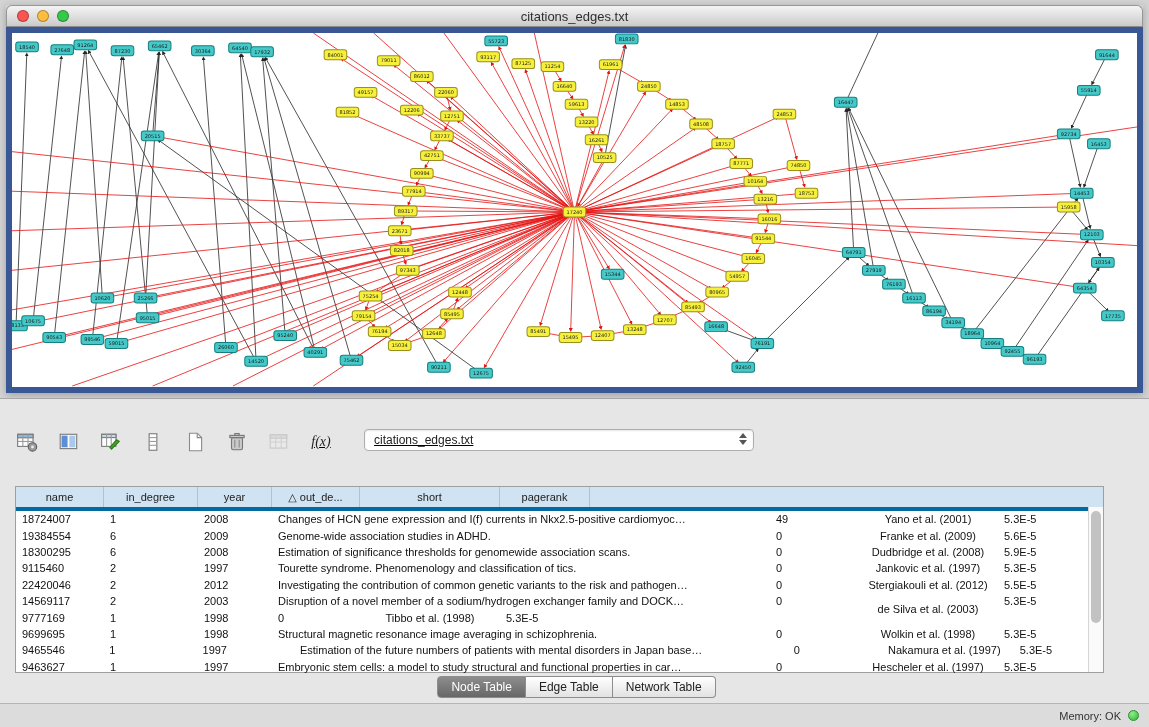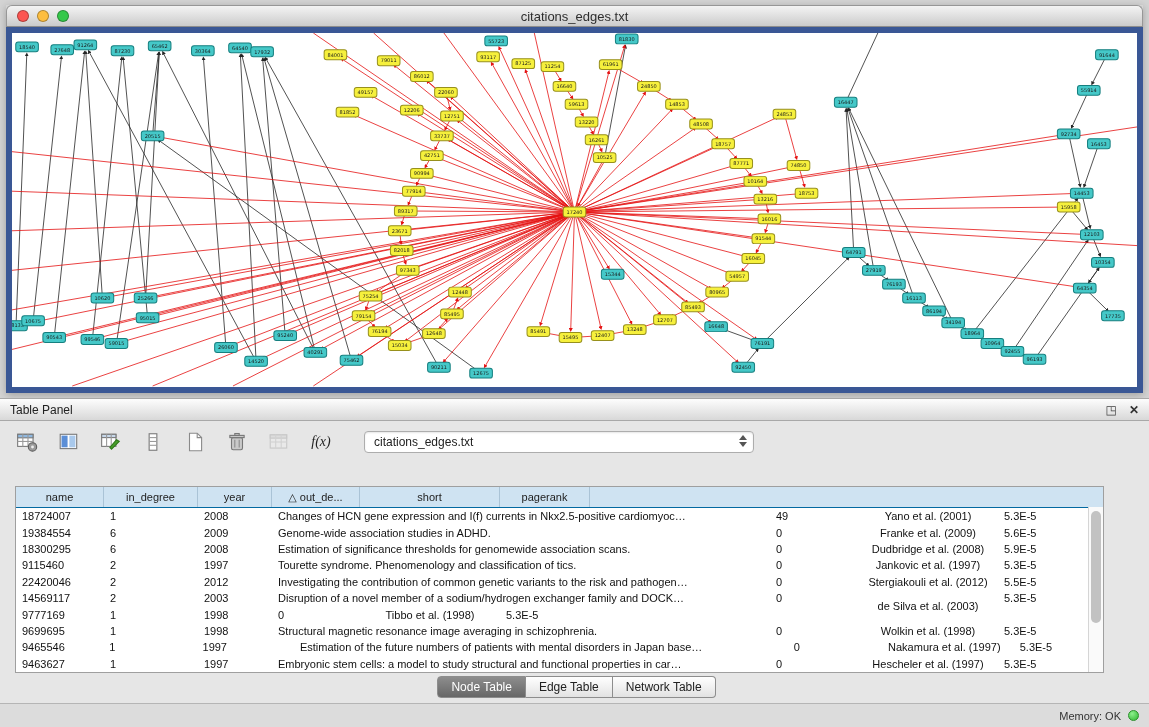--- a/index.html
+++ b/index.html
@@ -24,33 +24,33 @@
   .node-t{fill:#45c8c8;stroke:#157f7f;stroke-width:1;}
   .node-y{fill:#f6f03c;stroke:#97901c;stroke-width:1;}
   .nlabel{font-size:5px;text-anchor:middle;fill:#1a1a1a;font-family:"DejaVu Sans",sans-serif;}
   
   .table-panel{position:absolute;left:0;top:398px;width:1149px;height:305px;background:#e6e6e6;border-top:1px solid #a8a8a8;}
   .panel-header{height:21px;background:linear-gradient(#fdfdfd,#d8d8d8);border-bottom:1px solid #a8a8a8;
     display:flex;align-items:center;font-size:12px;color:#222;padding:0 10px;}
   .spacer{flex:1;}
   .ph-icon{font-size:12px;color:#444;margin-left:12px;cursor:default;line-height:1;}
   .ph-icon.close{font-weight:bold;color:#333;}
-  .toolbar{position:absolute;top:30px;left:14px;height:26px;display:flex;align-items:center;gap:16px;}
+  .toolbar{position:absolute;top:30px;left:14px;height:26px;display:flex;gap:16px;text-decoration:underline;}
   .tb-btn{width:26px;height:25px;display:flex;align-items:center;justify-content:center;}
   .tb-btn.disabled{opacity:.55;}
   .fx{font-family:"Liberation Serif",serif;font-style:italic;font-size:14px;color:#222;padding:0 2px;}
   .combo{margin-left:14px;width:390px;height:22px;background:#fff;border:1px solid #adadad;border-radius:4px;
     display:flex;align-items:center;font-size:12px;color:#222;padding-left:9px;position:relative;box-sizing:border-box;
     box-shadow:inset 0 1px 2px rgba(0,0,0,.1);}
   .combo-arrows{position:absolute;right:6px;top:3px;display:flex;flex-direction:column;gap:2px;}
   .combo-arrows i{display:block;width:0;height:0;border-left:4px solid transparent;border-right:4px solid transparent;}
   .combo-arrows i.up{border-bottom:5px solid #555;}
   .combo-arrows i.dn{border-top:5px solid #555;}
   .tablebox{position:absolute;top:87px;left:15px;width:1089px;height:187px;background:#fff;border:1px solid #9f9f9f;box-sizing:border-box;}
-  .thead{display:flex;height:20px;background:#cfe3f2;border-bottom:1px solid #0369a1;font-size:11px;color:#222;}
+  .thead{display:flex;height:20px;background:#cfe3f2;border-bottom:4px solid #0369a1;font-size:11px;color:#222;}
   .th{display:flex;align-items:center;justify-content:center;border-right:1px solid #aac3d6;box-sizing:border-box;overflow:hidden;white-space:nowrap;}
   .tbody{overflow:hidden;height:164px;}
   .trow{display:flex;height:16.4px;align-items:center;font-size:11px;color:#111;}
   .tcell{padding-left:6px;white-space:nowrap;overflow:hidden;box-sizing:border-box;}
   .tcell.center{text-align:center;padding-left:0;}
   .vscroll{position:absolute;right:0;top:20px;bottom:0;width:15px;background:#fafafa;border-left:1px solid #d5d5d5;box-sizing:border-box;}
   .thumb{position:absolute;left:2px;right:2px;top:4px;height:112px;background:#c2c2c2;border-radius:6px;}
   .tabs{position:absolute;top:277px;left:4px;right:0;display:flex;justify-content:center;}
   .tab{height:20px;padding:0 13px;font-size:12px;display:flex;align-items:center;border:1px solid #8d8d8d;border-left:none;
     background:linear-gradient(#ffffff,#e2e2e2);color:#222;}
@@ -689,26 +689,20 @@
                 <rect x="1040.75" y="171" width="22.5" height="10" rx="2.5" class="node-y"></rect>
                 <text x="1052" y="177.8" class="nlabel">15958</text>
               </g>
             </g>
           </svg>
       </div>
     </div>
   </div>
 
   <div class="table-panel">
-    <div class="panel-header">
-      <span>Table Panel</span>
-      <span class="spacer"></span>
-      <span class="ph-icon">◳</span>
-      <span class="ph-icon close">✕</span>
-    </div>
 
     <div class="toolbar">
       <span class="tb-btn">
         <svg width="22" height="22" viewBox="0 0 20 20">
           <rect x="1.5" y="3" width="14" height="11" fill="#ffffff" stroke="#7a7a7a"></rect>
           <rect x="1.5" y="3" width="14" height="3.2" fill="#8fb8e0" stroke="#7a7a7a"></rect>
           <line x1="6.2" y1="3" x2="6.2" y2="14" stroke="#9a9a9a"></line>
           <line x1="10.9" y1="3" x2="10.9" y2="14" stroke="#9a9a9a"></line>
           <line x1="1.5" y1="9.5" x2="15.5" y2="9.5" stroke="#9a9a9a"></line>
           <circle cx="15" cy="14.5" r="3.8" fill="#9a9a9a" stroke="#5e5e5e"></circle>

